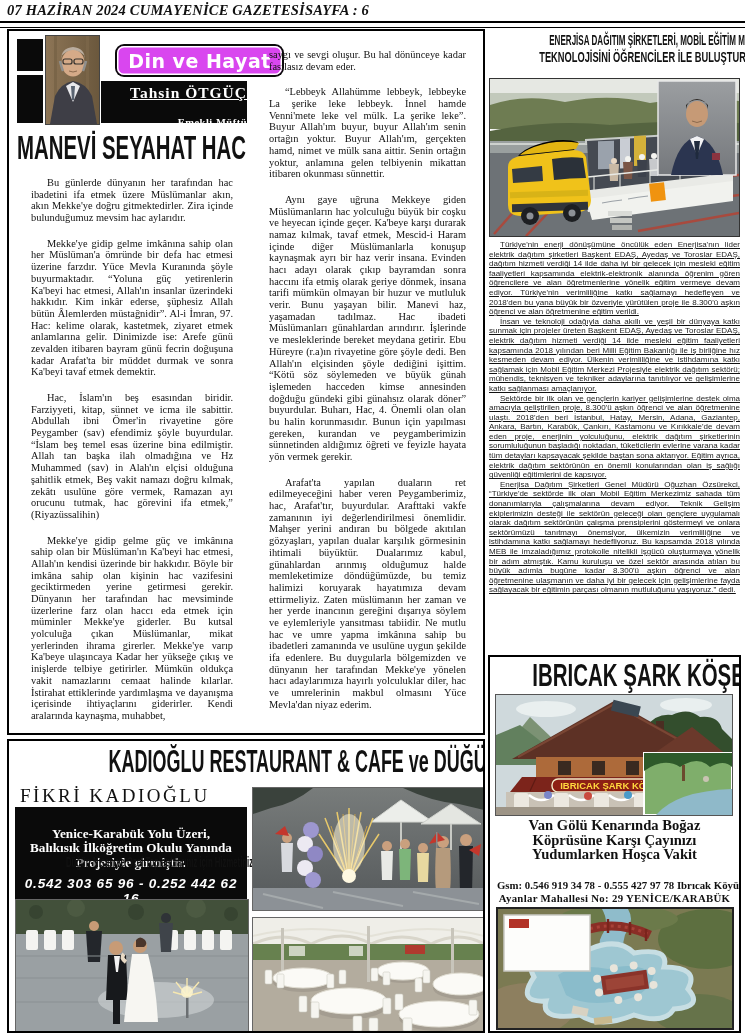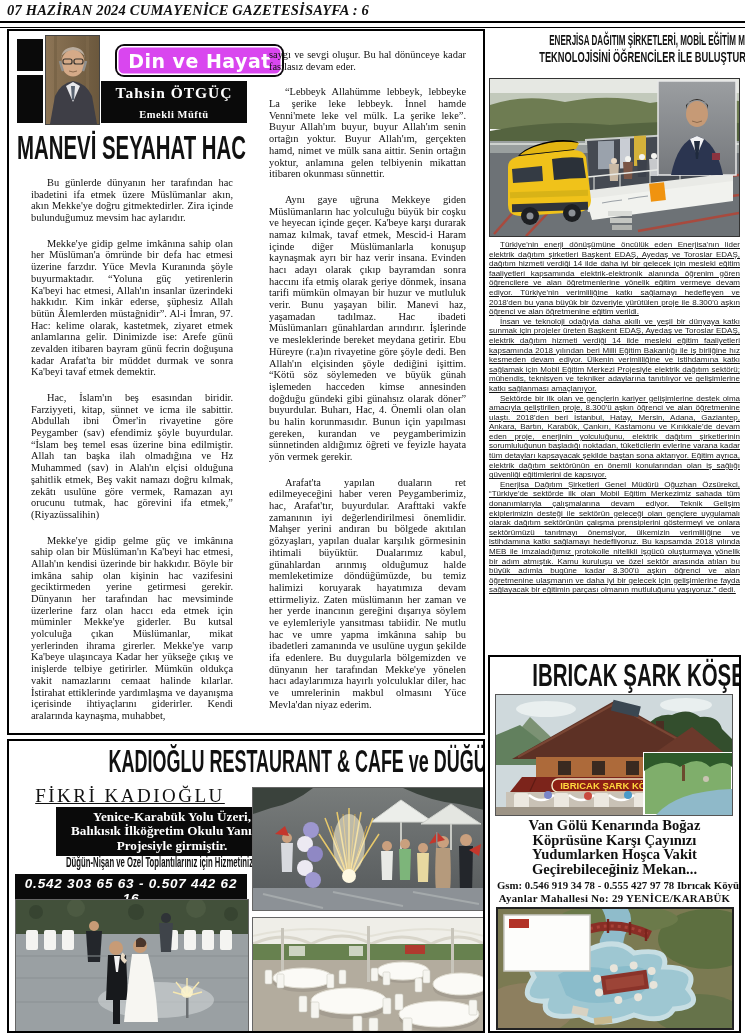--- a/index.html
+++ b/index.html
@@ -18,23 +18,23 @@
   .col-right{position:absolute;left:246px;top:4px;width:225px;}
   .dvh-wrap{position:relative;height:94px;}
   .dvh-tab1{position:absolute;left:0;top:6px;width:26px;height:32px;background:#0a0a0a;}
   .dvh-tab2{position:absolute;left:0;top:42px;width:26px;height:48px;background:#0a0a0a;}
   .dvh-photo{position:absolute;left:28px;top:2px;width:53px;height:88px;border:1px solid #444;overflow:hidden;}
   .dvh-title-box{position:absolute;left:100px;top:13px;width:165px;height:29px;background:#d946ef;
                  border-radius:7px;box-shadow:0 0 0 2px #0a0a0a, inset 0 0 0 1.5px #fff;
                  color:#fff;display:flex;align-items:center;justify-content:center;
                  font:bold 19px "DejaVu Sans",sans-serif;letter-spacing:.5px;}
   .dvh-author-box{position:absolute;left:84px;top:48px;width:146px;height:42px;background:#0a0a0a;
-                  color:#fff;text-align:center;padding-top:3px;box-sizing:border-box;}
+                  color:#fff;text-align:right;padding-top:3px;box-sizing:border-box;text-decoration:underline;}
   .dvh-author{font:bold 15.5px "Liberation Serif",serif;letter-spacing:1px;}
-  .dvh-author-title{font:bold 10.5px "Liberation Serif",serif;letter-spacing:.5px;margin-top:7px;}
+  .dvh-author-title{font:bold 10.5px "Liberation Serif",serif;letter-spacing:.5px;margin-top:15px;}
   .hac-headline{margin:4px 0 5px 0;font:bold 34px/32px "Liberation Sans",sans-serif;
                 white-space:nowrap;transform:scaleX(.60);transform-origin:left center;}
   .serif-body p{margin:14px;font:500 10.4px/11.68px "Liberation Serif",serif;
                 text-align:justify;text-indent:16px;letter-spacing:0;}
   
   .en-col{position:absolute;left:489px;top:29px;width:251px;}
   .cond{display:block;text-align:center;white-space:nowrap;transform-origin:center;}
   .en-headline{margin-top:2px;font:bold 15.5px/17px "Liberation Sans",sans-serif;}
   .en-headline .l1{transform:scaleX(.52);}
   .en-headline .l2{transform:scaleX(.60);}
@@ -53,25 +53,25 @@
             font:bold 14.6px/14.6px "Liberation Serif",serif;}
   .ib-gsm{position:absolute;left:0;top:222px;width:100%;text-align:right;
           font:bold 10.8px "Liberation Serif",serif;}
   .ib-addr{position:absolute;left:0;top:235px;width:100%;text-align:center;
            font:bold 10.8px "Liberation Serif",serif;letter-spacing:.3px;}
   .pool-photo{left:6px;top:250px;width:234px;height:119px;border:2px solid #222;}
   
   .kd-box{position:absolute;left:7px;top:739px;width:478px;height:294px;
           border:2.5px solid #000;box-sizing:border-box;overflow:hidden;}
   .kd-title{margin-top:5px;font:bold 31px/32px "Liberation Sans",sans-serif;transform:scaleX(.58);}
-  .kd-owner{position:absolute;left:5px;top:44px;width:232px;text-align:center;
-            font:19px "Liberation Serif",serif;letter-spacing:2.5px;text-decoration:underline;}
+  .kd-owner{position:absolute;left:11px;top:44px;width:232px;text-align:left;
+            font:19px "Liberation Serif",serif;letter-spacing:2.5px;}
   .kd-loc{position:absolute;left:6px;top:66px;width:232px;background:#0a0a0a;color:#fff;
-          text-align:center;padding:3px 0;box-sizing:border-box;
-          font:bold 13.2px/14.4px "Liberation Serif",serif;margin-left:41px;}
+          text-align:center;padding:20px 0;box-sizing:border-box;
+          font:bold 13.2px/14.4px "Liberation Serif",serif;}
   .kd-service{position:absolute;left:6px;top:114px;width:232px;
               font:bold 13.8px/16px "Liberation Sans",sans-serif;transform:scaleX(.56) translateX(0);
               transform-origin:center;white-space:nowrap;text-align:center;}
   .kd-phone{position:absolute;left:6px;top:133px;width:232px;background:#0a0a0a;color:#fff;
             text-align:center;padding:2px 0;
             font:bold italic 13.5px "Liberation Sans",sans-serif;letter-spacing:.8px;}
   .kd-photo-bride{left:6px;top:158px;width:232px;height:131px;border:1px solid #666;}
   .kd-photo-fire{left:243px;top:46px;width:231px;height:122px;border:1px solid #666;}
   .kd-photo-tables{left:243px;top:176px;width:231px;height:113px;border:1px solid #666;}
 </style>
@@ -257,21 +257,20 @@
           <path d="M160,120 Q180,96 236,94 L236,120 Z" fill="#8fb9c9"></path>
           <rect x="186" y="70" width="3" height="16" fill="#6b4a2e"></rect>
           <circle cx="210" cy="84" r="3" fill="#c9c4b2"></circle>
         </g>
       </svg>
     </div>
     <div class="ib-lines">
       <div>Van Gölü  Kenarında Boğaz</div>
       <div>Köprüsüne Karşı Çayınızı</div>
       <div>Yudumlarken Hoşca Vakit</div>
-      <div>Geçirebileceğiniz Mekan...</div>
     </div>
     <div class="ib-gsm">Gsm: 0.546 919 34 78 - 0.555 427 97 78 Ibrıcak Köyü</div>
     <div class="ib-addr">Ayanlar Mahallesi No: 29 YENİCE/KARABÜK</div>
     <div class="photo pool-photo">
       <svg viewBox="0 0 234 119" preserveAspectRatio="none">
         <rect width="234" height="119" fill="#7b7a52"></rect>
         <ellipse cx="30" cy="100" rx="46" ry="26" fill="#8d7f5f"></ellipse>
         <ellipse cx="210" cy="30" rx="50" ry="30" fill="#5d6f40"></ellipse>
         <ellipse cx="200" cy="105" rx="44" ry="20" fill="#66734a"></ellipse>
         <ellipse cx="120" cy="10" rx="60" ry="14" fill="#6b7a4a"></ellipse>
@@ -303,21 +302,21 @@
 
   <div class="kd-box">
     <div class="cond kd-title">KADIOĞLU RESTAURANT &amp; CAFE ve DÜĞÜN SALONU</div>
     <div class="kd-owner">FİKRİ KADIOĞLU</div>
     <div class="kd-loc">
       <div>Yenice-Karabük Yolu Üzeri,</div>
       <div>Balıkısık İlköğretim Okulu Yanında</div>
       <div>Projesiyle girmiştir.</div>
     </div>
     <div class="kd-service">Düğün-Nişan ve Özel Toplantılarınız için Hizmetinizdeyiz.</div>
-    <div class="kd-phone">0.542 303 65 63 - 0.507 442 62 16</div>
+    <div class="kd-phone">0.542 303 65 96 - 0.252 442 62 16</div>
 
     <div class="photo kd-photo-bride">
       <svg viewBox="0 0 232 131" preserveAspectRatio="none">
         <rect width="232" height="131" fill="#9aa0a3"></rect>
         <rect width="232" height="34" fill="#42503a"></rect>
         <circle cx="20" cy="12" r="7" fill="#374431"></circle>
           <circle cx="60" cy="8" r="9" fill="#4c5a42"></circle>
           <circle cx="120" cy="12" r="8" fill="#374431"></circle>
           <circle cx="180" cy="8" r="10" fill="#4c5a42"></circle>
           <circle cx="215" cy="14" r="7" fill="#374431"></circle>

